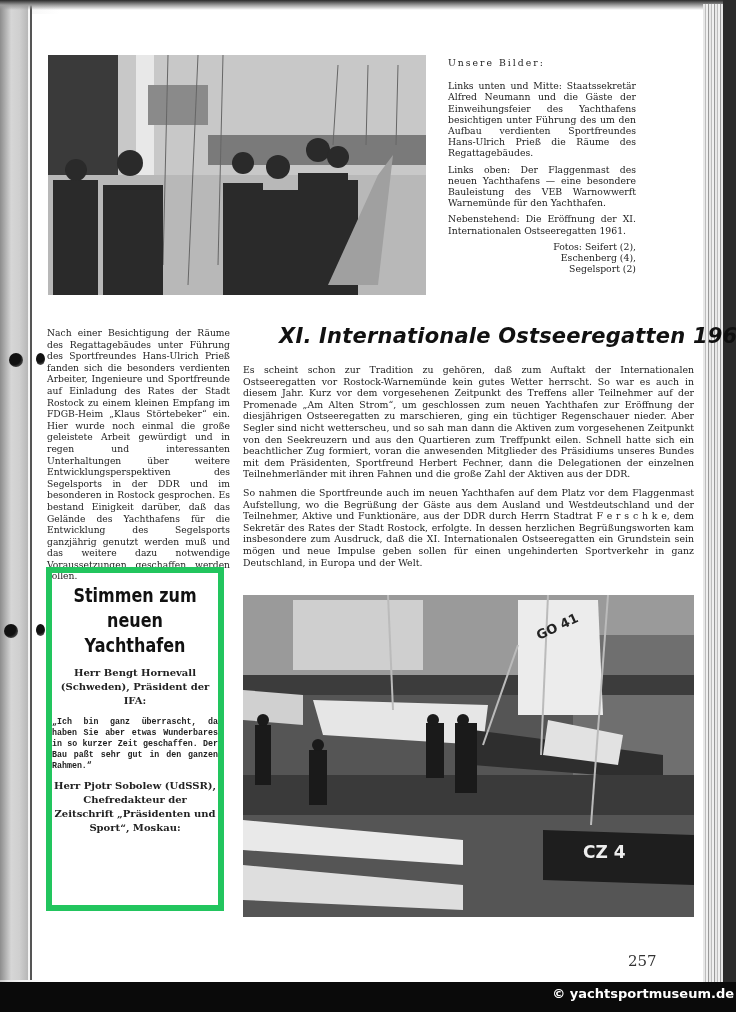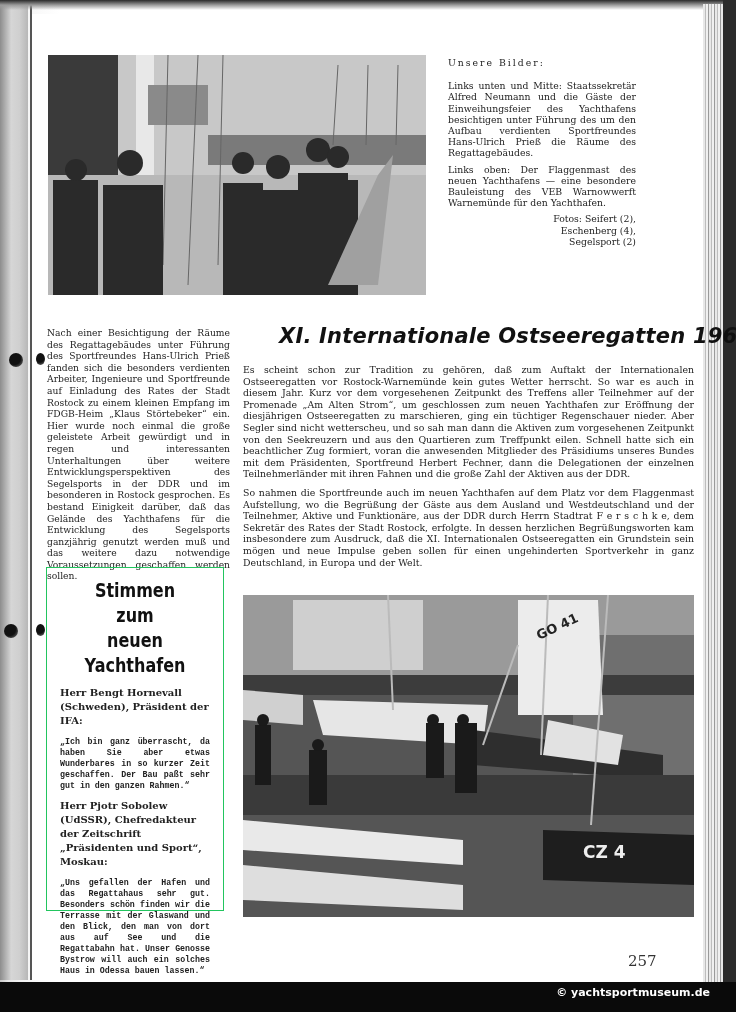--- a/index.html
+++ b/index.html
@@ -5,41 +5,41 @@
   html, body { margin:0; padding:0; }
   body { width:736px; height:1012px; background:#0b0b0b; position:relative; overflow:hidden; font-family:"DejaVu Serif", serif; }
   .scan-bg { position:absolute; left:0; top:0; width:736px; height:1012px; background:linear-gradient(90deg,#c9c9c9 0px,#e6e6e6 8px,#f2f2f2 20px,#fafafa 40px,#fff 60px); }
   .spine-left { position:absolute; left:0; top:0; width:28px; height:980px; background:linear-gradient(90deg,#8d8d8d,#d6d6d6 40%,#cfcfcf 70%,#b7b7b7); }
   .spine-line { position:absolute; left:30px; top:0; width:2px; height:980px; background:#555; }
   .page { position:absolute; left:32px; top:14px; width:670px; height:966px; background:#fff; }
   .top-shadow { position:absolute; left:0; top:0; width:736px; height:10px; background:linear-gradient(180deg,#2a2a2a,#9b9b9b 50%,rgba(255,255,255,0)); }
   .page-edges { position:absolute; left:703px; top:4px; width:20px; height:980px; background:repeating-linear-gradient(90deg,#e8e8e8 0 2px,#bdbdbd 2px 3px,#f0f0f0 3px 5px,#9a9a9a 5px 6px); }
   .dark-right { position:absolute; left:723px; top:0; width:13px; height:1012px; background:#2b2b2b; }
   .footer-bar { position:absolute; left:0; top:982px; width:736px; height:30px; background:#0a0a0a; }
-  .watermark { position:absolute; right:26px; top:986px; color:#fff; font-family:"DejaVu Sans", sans-serif; font-weight:bold; font-size:11px;margin-left:48px; }
+  .watermark { position:absolute; right:2px; top:986px; color:#fff; font-family:"DejaVu Sans", sans-serif; font-weight:bold; font-size:13px;margin-left:48px; }
   .punch { position:absolute; width:14px; height:14px; border-radius:50%; background:radial-gradient(circle at 40% 40%,#111 50%,#555 80%,#999); }
 
   .photo { position:absolute; overflow:hidden; background:#777; }
   .photo-top { left:48px; top:55px; width:378px; height:240px; background:linear-gradient(180deg,#d9d9d9 0%,#cfcfcf 30%,#8d8d8d 45%,#bdbdbd 55%,#9a9a9a 100%); }
   .photo-boats { left:243px; top:595px; width:451px; height:322px; background:linear-gradient(180deg,#bbb 0%,#3a3a3a 20%,#6a6a6a 40%,#2a2a2a 60%,#8a8a8a 80%,#444 100%); }
 
   .caption { position:absolute; left:448px; top:57px; width:188px; font-size:9.3px; line-height:11.2px; color:#222; text-align:justify; }
   .caption p { margin:0 0 5px 0; }
   .caption .head { letter-spacing:2px; margin-bottom:12px; }
   .caption .credits { text-align:right; margin:0; }
 
   .headline { position:absolute; left:279px; top:324px; width:360px; font-family:"DejaVu Sans", sans-serif; font-style:italic; font-weight:bold; font-size:21px; color:#111; letter-spacing:0.2px; white-space:nowrap; }
 
   .col-left { position:absolute; left:47px; top:327px; width:183px; font-size:9.2px; line-height:11.6px; color:#222; text-align:justify; margin:0; }
   .body-main { position:absolute; left:243px; top:364px; width:451px; font-size:9.4px; line-height:11.6px; color:#222; text-align:justify; }
   .body-main p { margin:0 0 7px 0; }
 
-  .box { position:absolute; left:46px; top:567px; width:178px; height:344px; border:1px solid #22c55e; padding:0 13px; box-sizing:border-box; }
+  .box { position:absolute; left:46px; top:567px; width:178px; height:344px; border:6px solid #22c55e; padding:0 0; box-sizing:border-box; }
   .box-title { font-family:"DejaVu Sans", sans-serif; font-weight:bold; font-size:19.5px; line-height:25px; text-align:center; margin:10px 0 8px 0; transform:scaleX(0.82); color:#111; }
-  .box-speaker { font-weight:bold; font-size:10px; line-height:14px; margin:7px 0 8px 0; color:#222; }
+  .box-speaker { font-weight:bold; font-size:10px; line-height:14px; text-align:center; margin:7px 0 8px 0; color:#222; }
   .box-quote { font-weight:bold; font-size:8.3px; line-height:11px; text-align:justify; margin:0 0 8px 0; color:#222;font-family:Liberation Mono, monospace; }
 
   .page-number { position:absolute; left:628px; top:952px; font-size:15px; color:#333; }
 </style>
 </head>
 <body>
 
 <div class="scan-bg"></div>
 <div class="spine-left"></div>
 <div class="spine-line"></div>
@@ -84,20 +84,21 @@
         <circle cx="290" cy="102" r="11"></circle>
     </g>
     <path d="M280 230 L330 120 L345 100 L330 230 Z" fill="#a0a0a0"></path>
   </svg>
 </div>
 
 <div class="caption">
   <p class="head">Unsere Bilder:</p>
   <p>Links unten und Mitte: Staatssekretär Alfred Neumann und die Gäste der Einweihungsfeier des Yachthafens besichtigen unter Führung des um den Aufbau verdienten Sportfreundes Hans-Ulrich Prieß die Räume des Regattagebäudes.</p>
   <p>Links oben: Der Flaggenmast des neuen Yachthafens — eine besondere Bauleistung des VEB Warnowwerft Warnemünde für den Yachthafen.</p>
+  <p>Nebenstehend: Die Eröffnung der XI. Internationalen Ostseeregatten 1961.</p>
   <p class="credits">Fotos: Seifert (2),</p>
   <p class="credits">Eschenberg (4),</p>
   <p class="credits">Segelsport (2)</p>
 </div>
 
 <div class="headline">XI. Internationale Ostseeregatten 1961</div>
 
 <p class="col-left">Nach einer Besichtigung der Räume des Regattagebäudes unter Führung des Sportfreundes Hans-Ulrich Prieß fanden sich die besonders verdienten Arbeiter, Ingenieure und Sportfreunde auf Einladung des Rates der Stadt Rostock zu einem kleinen Empfang im FDGB-Heim „Klaus Störtebeker“ ein. Hier wurde noch einmal die große geleistete Arbeit gewürdigt und in regen und interessanten Unterhaltungen über weitere Entwicklungsperspektiven des Segelsports in der DDR und im besonderen in Rostock gesprochen. Es bestand Einigkeit darüber, daß das Gelände des Yachthafens für die Entwicklung des Segelsports ganzjährig genutzt werden muß und das weitere dazu notwendige Voraussetzungen geschaffen werden sollen.</p>
 
 <div class="body-main">
@@ -106,21 +107,20 @@
 </div>
 
 <div class="box">
   <div class="box-title">
     <div>Stimmen zum</div>
     <div>neuen Yachthafen</div>
   </div>
   <p class="box-speaker">Herr Bengt Hornevall (Schweden), Präsident der IFA:</p>
   <p class="box-quote">„Ich bin ganz überrascht, da haben Sie aber etwas Wunderbares in so kurzer Zeit geschaffen. Der Bau paßt sehr gut in den ganzen Rahmen.“</p>
   <p class="box-speaker">Herr Pjotr Sobolew (UdSSR), Chefredakteur der Zeitschrift „Präsidenten und Sport“, Moskau:</p>
-  <p class="box-quote">„Uns gefallen der Hafen und das Regattahaus sehr gut. Besonders schön finden wir die Terrasse mit der Glaswand und den Blick, den man von dort aus auf See und die Regattabahn hat. Unser Genosse Bystrow will auch ein solches Haus in Odessa bauen lassen.“</p>
 </div>
 
 <div class="photo photo-boats">
   <svg width="451" height="322" viewBox="0 0 451 322">
     <rect x="0" y="0" width="451" height="322" fill="#555"></rect>
     <rect x="0" y="0" width="451" height="80" fill="#9a9a9a"></rect>
     <rect x="50" y="5" width="130" height="70" fill="#cfcfcf"></rect>
     <rect x="330" y="40" width="121" height="140" fill="#6f6f6f"></rect>
     <rect x="0" y="80" width="451" height="20" fill="#3c3c3c"></rect>
     <path d="M70 105 L245 110 L240 150 L80 140 Z" fill="#e6e6e6"></path>

